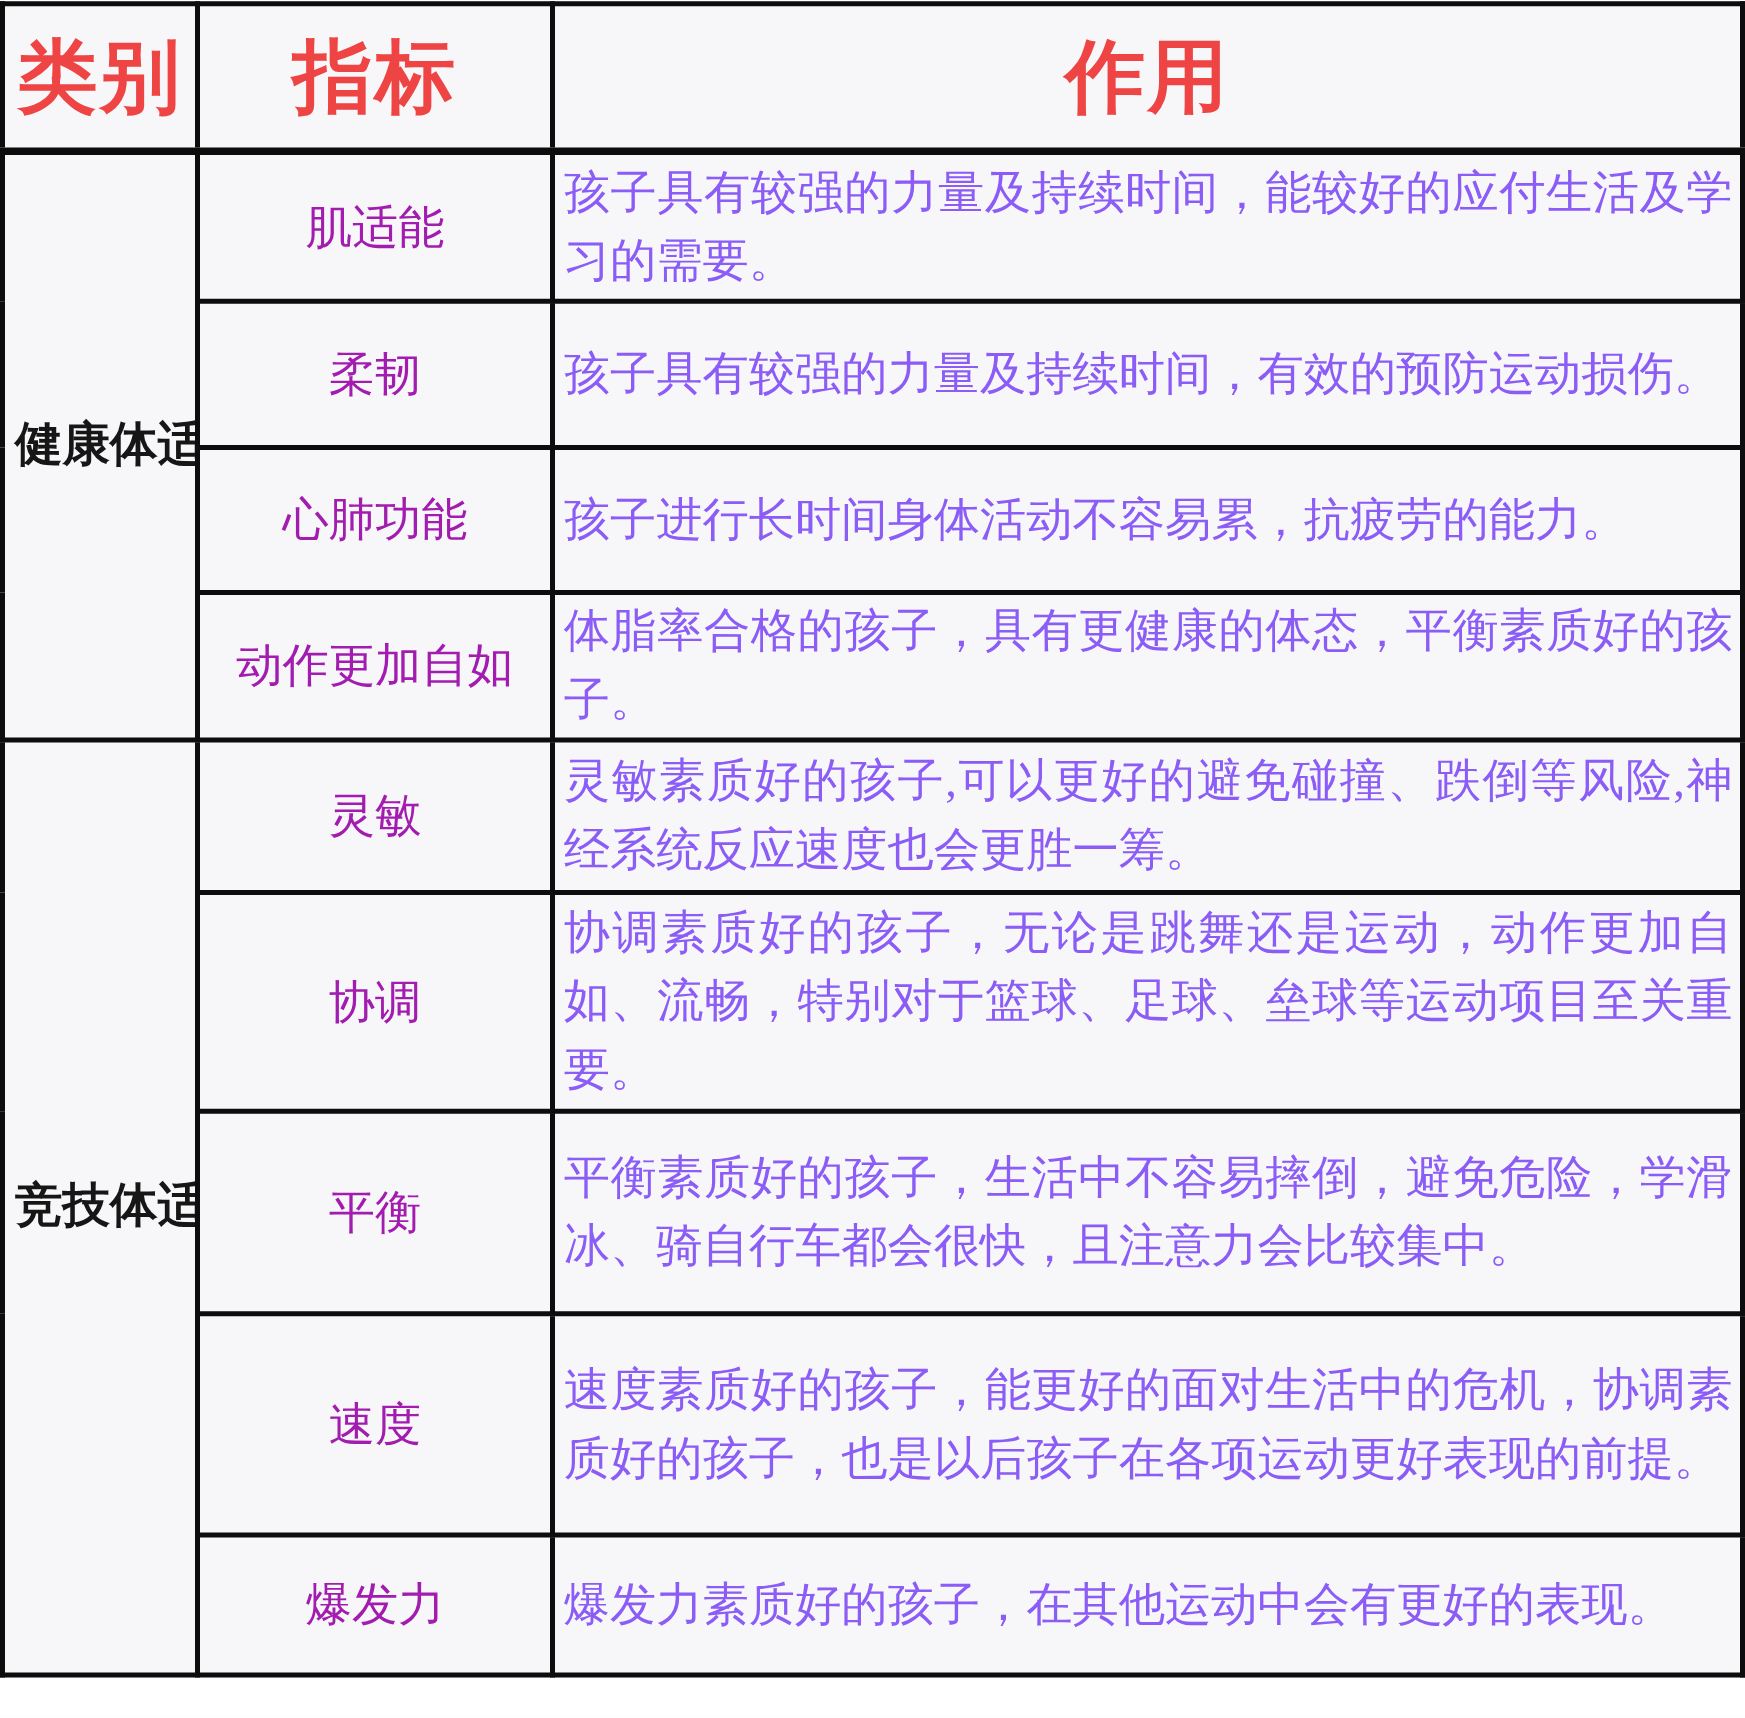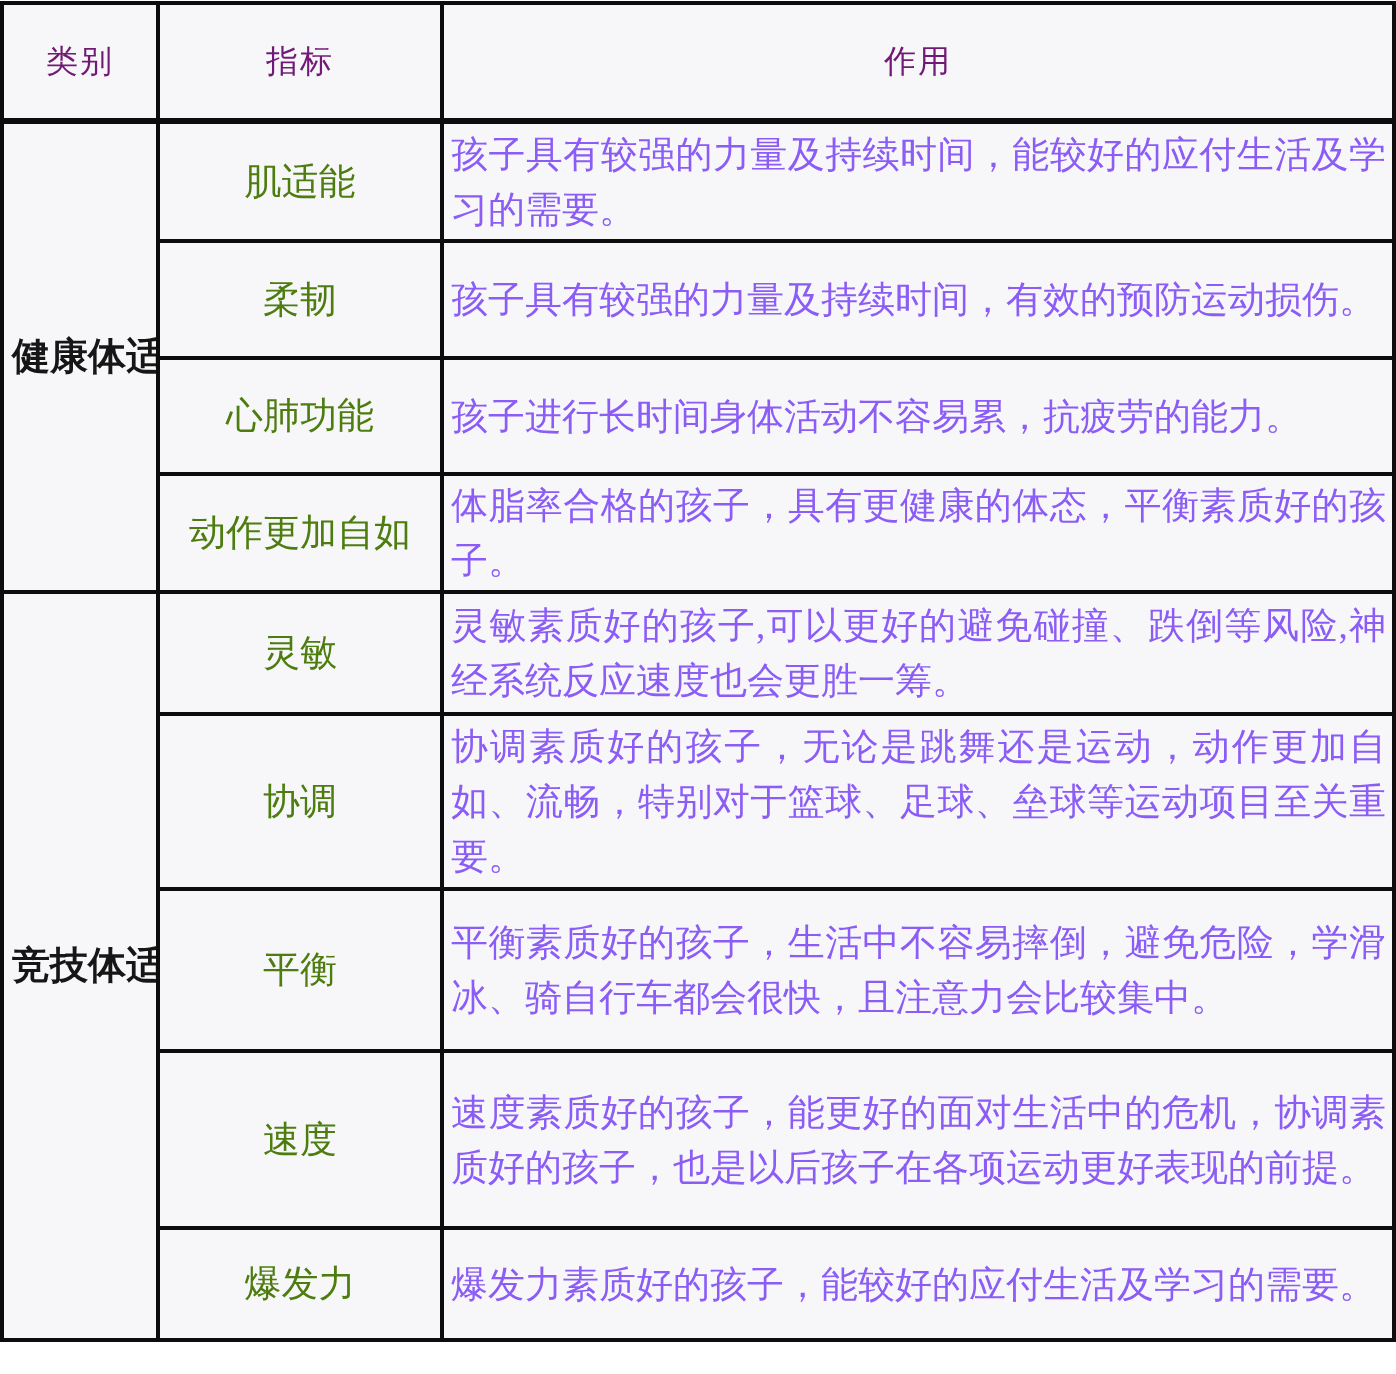--- a/index.html
+++ b/index.html
@@ -28,23 +28,23 @@
     border: 4px solid #0d0d0d;
     background: #f7f7fa;
     vertical-align: middle;
     overflow: hidden;
   }
   table.fitness thead th {
     border-bottom-width: 6px;
   }
 
   th.hdr {
-    font-size: 32px;
-    font-weight: normal;
-    color: #701a75;
+    font-size: 64px;
+    font-weight: bold;
+    color: #ef4444;
     text-align: center;
     letter-spacing: 2px;
   }
   tr.r-head   { height: 118px; }
   tr.r1 { height: 120px; }
   tr.r2 { height: 117px; }
   tr.r3 { height: 116px; }
   tr.r4 { height: 117px; }
   tr.r5 { height: 122px; }
   tr.r6 { height: 175px; }
@@ -58,21 +58,21 @@
   td.category .cat-label {
     font-size: 38px;
     font-weight: bold;
     color: #161616;
     line-height: 1.45;
     text-align: justify;
     word-break: keep-all;
   }
   td.indicator {
     font-size: 37px;
-    color: #4d7c0f;
+    color: #a21caf;
     text-align: center;
     padding: 0 6px;
   }
   td.effect {
     font-size: 37px;
     color: #8b5cf6;
     line-height: 55px;
     text-align: justify;
     padding: 2px 6px 2px 7px;
   }
@@ -127,16 +127,16 @@
     <tr class="r7">
       <td class="indicator">平衡</td>
       <td class="effect">平衡素质好的孩子，生活中不容易摔倒，避免危险，学滑冰、骑自行车都会很快，且注意力会比较集中。</td>
     </tr>
     <tr class="r8">
       <td class="indicator">速度</td>
       <td class="effect">速度素质好的孩子，能更好的面对生活中的危机，协调素质好的孩子，也是以后孩子在各项运动更好表现的前提。</td>
     </tr>
     <tr class="r9">
       <td class="indicator">爆发力</td>
-      <td class="effect">爆发力素质好的孩子，能较好的应付生活及学习的需要。</td>
+      <td class="effect">爆发力素质好的孩子，在其他运动中会有更好的表现。</td>
     </tr>
   </tbody>
 </table>
 
 </body></html>

